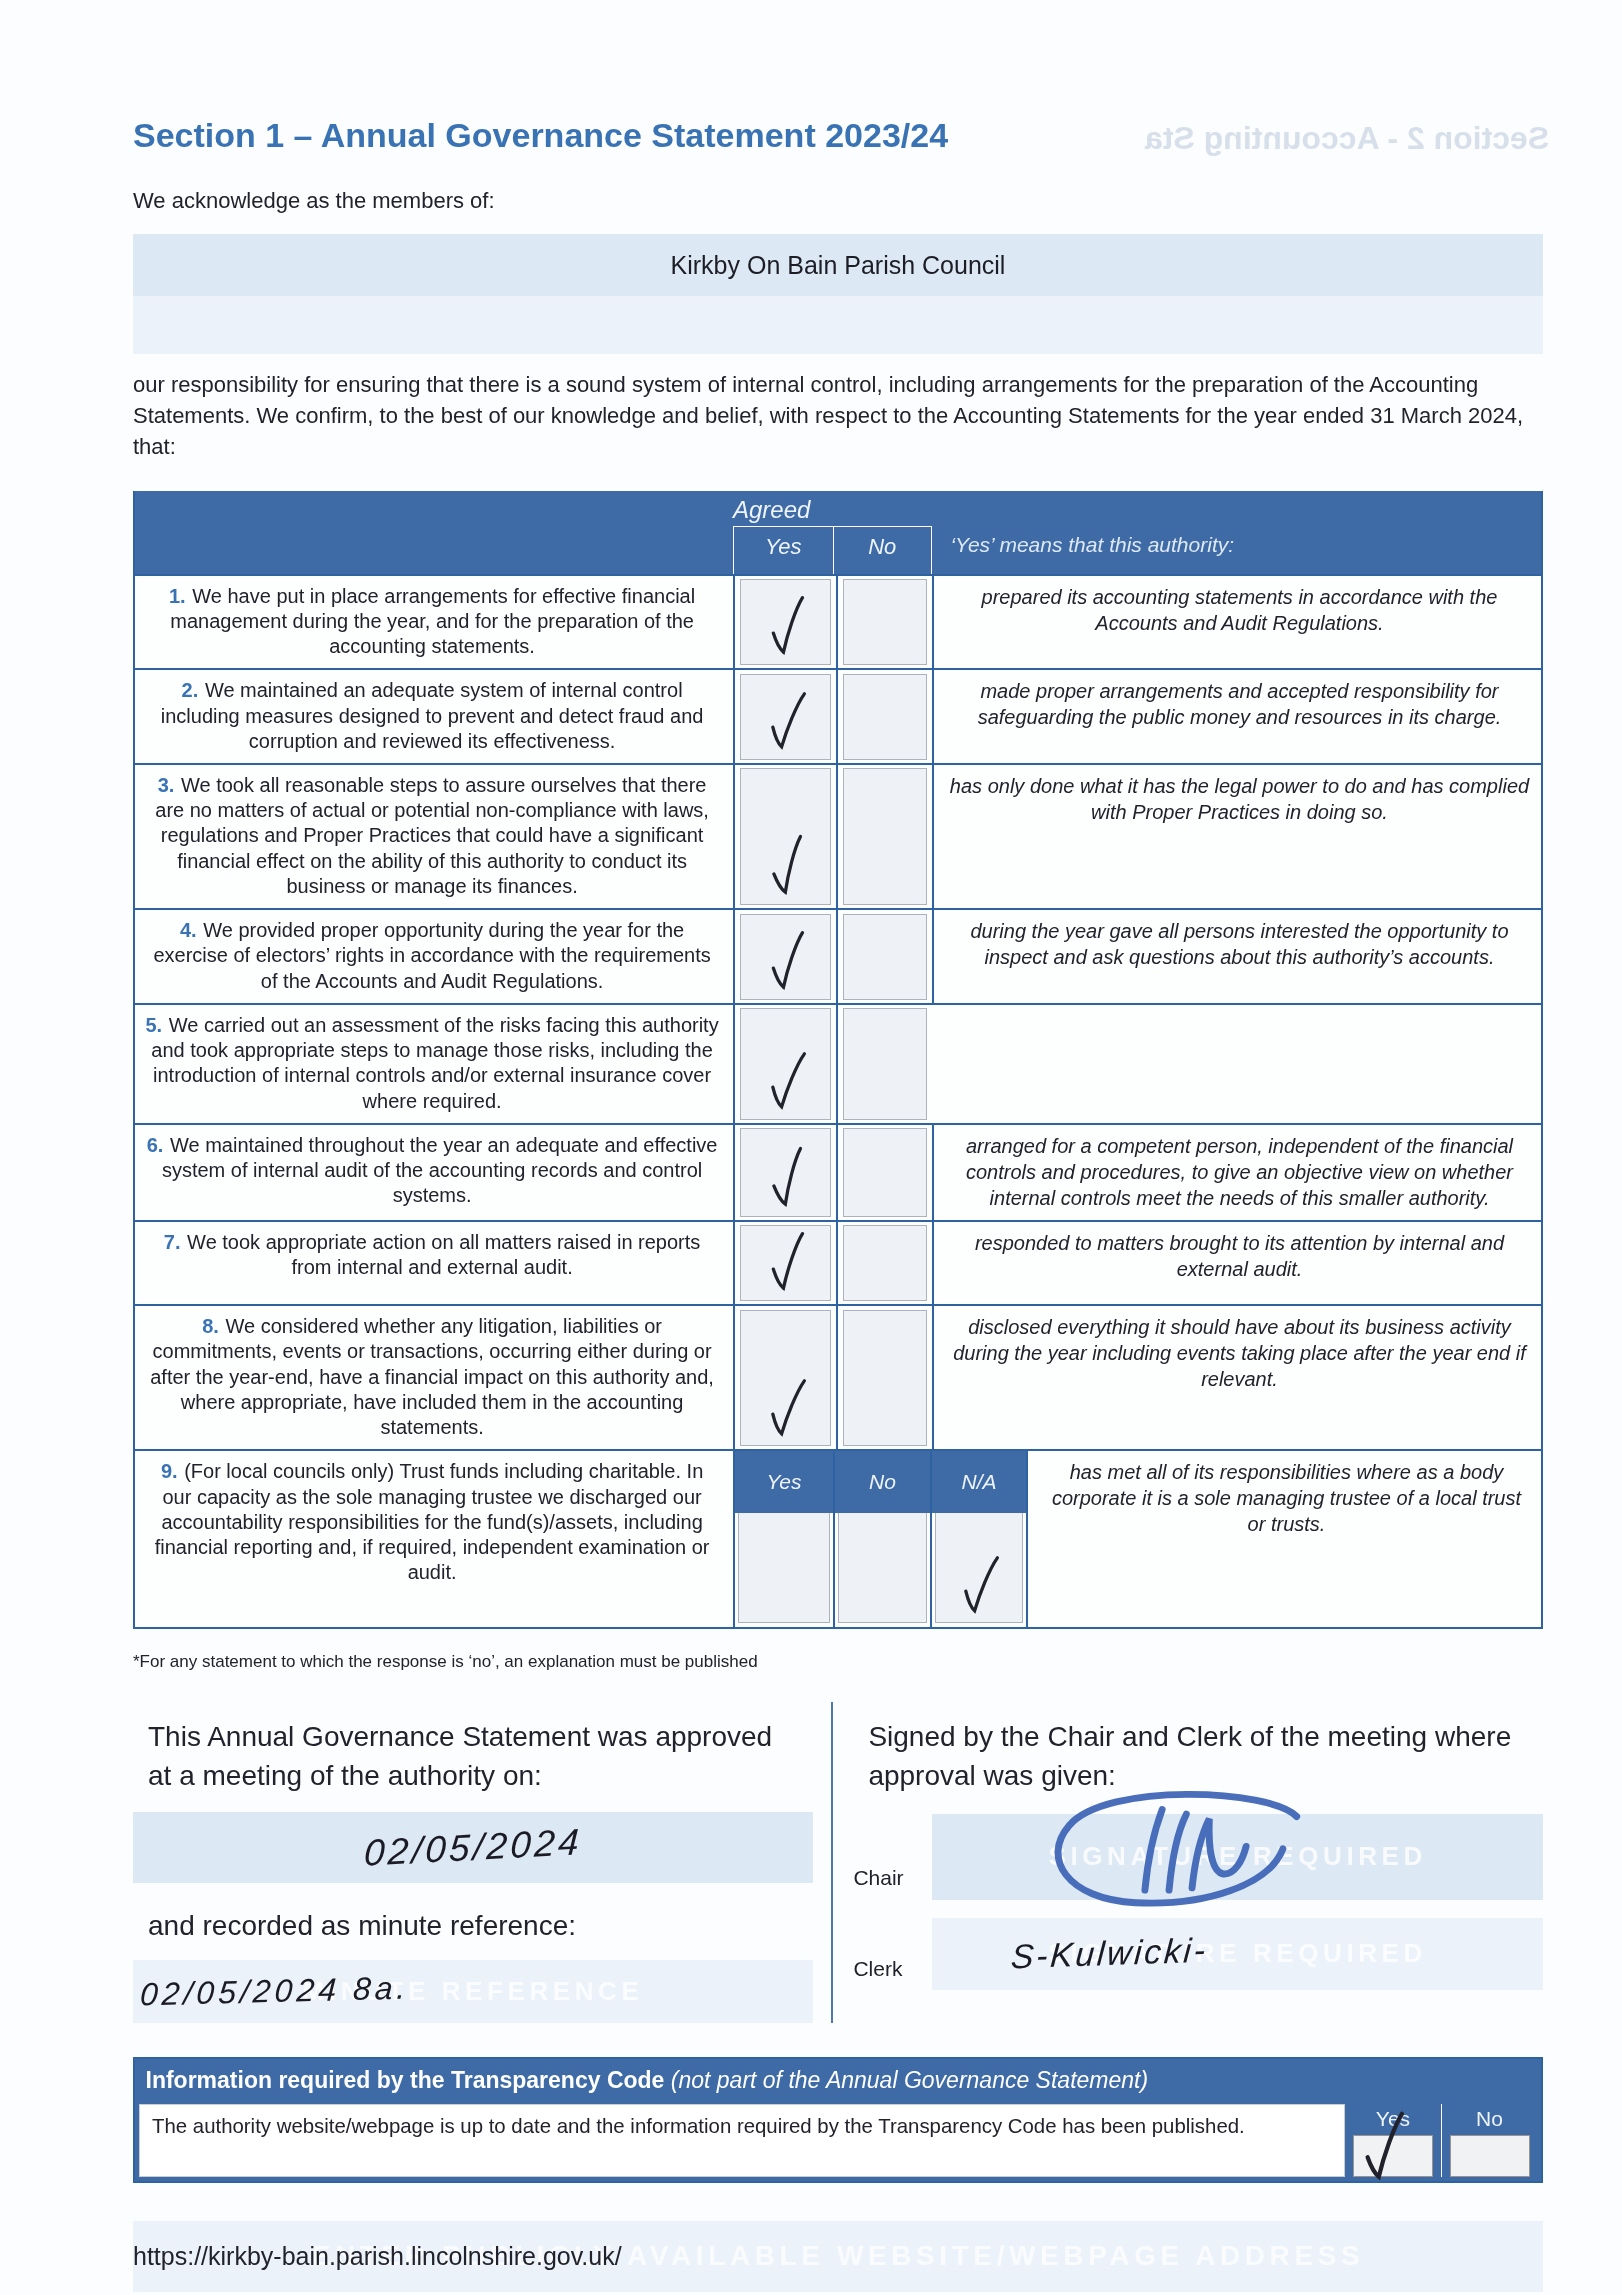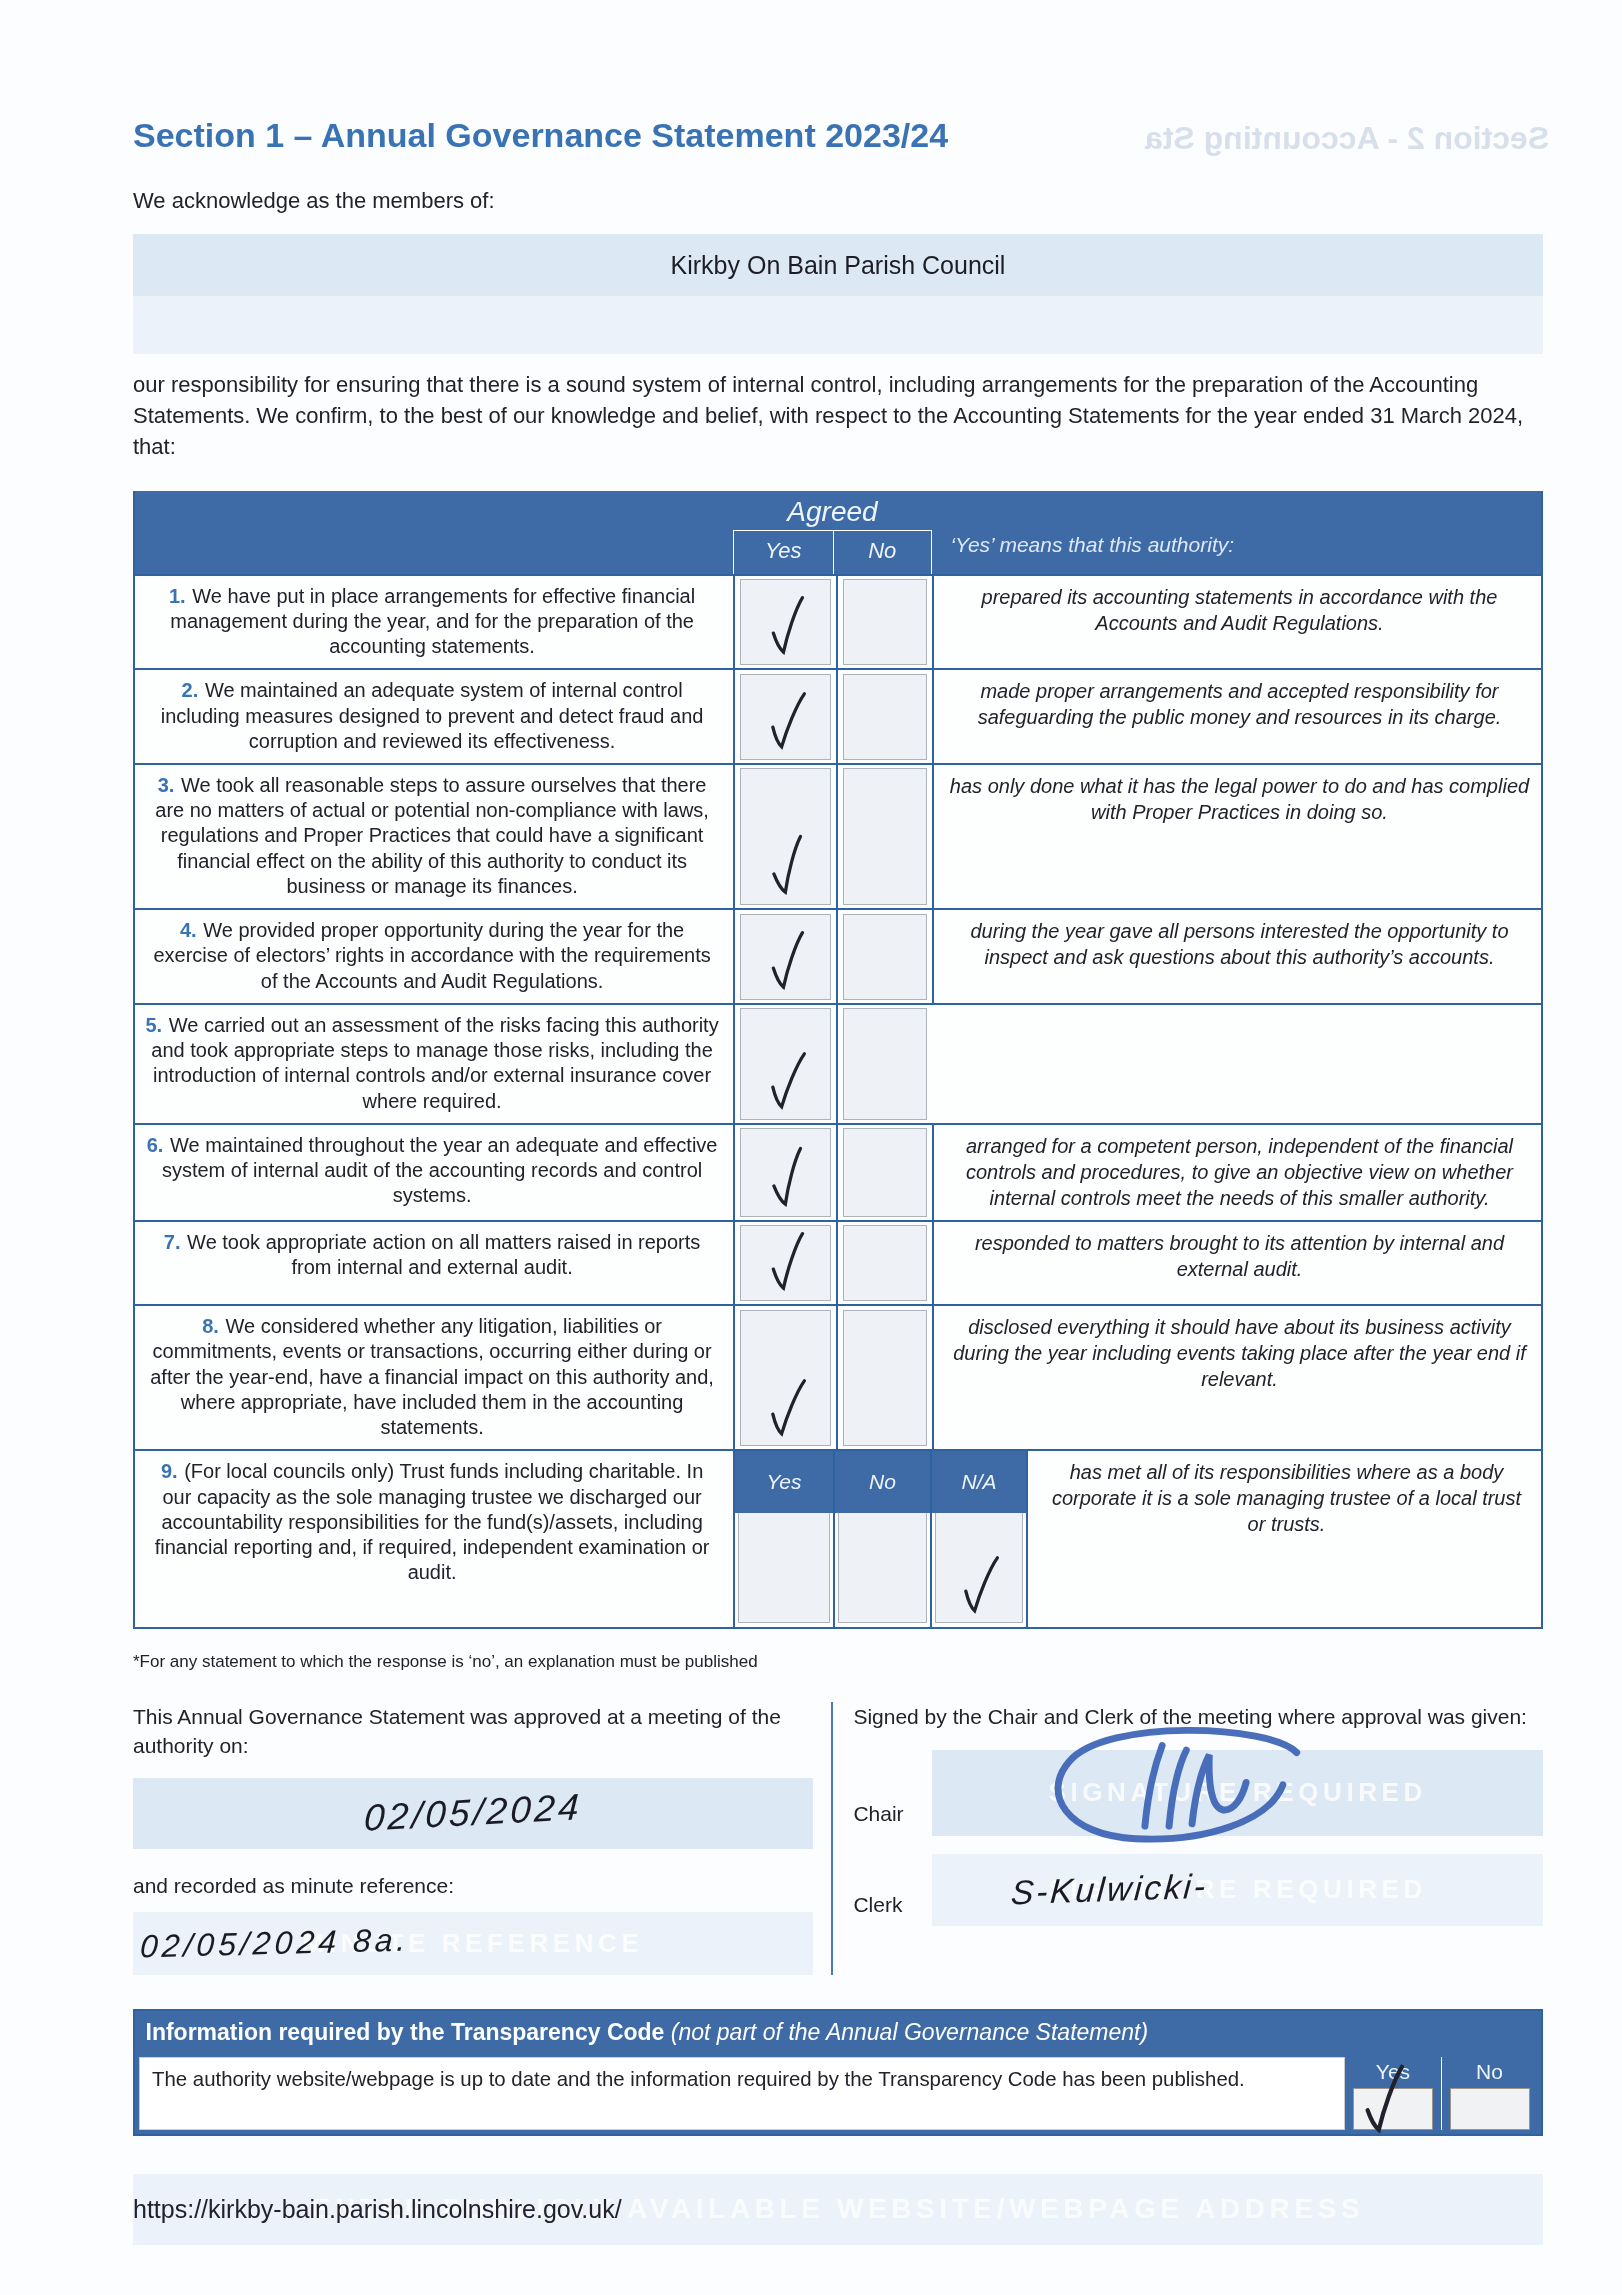--- a/index.html
+++ b/index.html
@@ -31,21 +31,21 @@
   .band-secondary{background:var(--band-light);height:58px;}
   p.responsibility{margin:14.5px 0 28px 0;font-size:22px;line-height:1.42;width:1409px;}
 
   
   .agv-table{border:2px solid var(--line-blue);border-top:none;background:#fdfefe;}
   .thead{
     background:var(--header-blue);color:#eef4fb;display:grid;
     grid-template-columns:598px 103px 96px auto;min-height:83px;font-style:italic;
   }
   .thead .agreed-wrap{grid-column:2 / span 2;display:flex;flex-direction:column;}
-  .agreed-label{text-align:center;font-size:28px;padding:5.3px 0 2.6px 0;}
+  .agreed-label{font-size:24px;padding:5.3px 0 2.6px 0;}
   .yn-boxes{flex:1;display:grid;grid-template-columns:1fr 1fr;border:1.3px solid #ffffff;border-bottom:none;}
   .yn-boxes .ynb{display:flex;align-items:flex-start;justify-content:center;font-size:22px;padding-top:6.6px;}
   .yn-boxes .ynb + .ynb{border-left:1.3px solid #ffffff;}
   .meaning-head{
     grid-column:4;align-self:end;padding:0 0 17px 18.4px;font-size:21px;color:var(--meaning-head);
   }
   .row{
     display:grid;grid-template-columns:598px 103px 96px auto;
     border-top:2.6px solid var(--line-blue);background:#fdfefe;
   }
@@ -75,21 +75,21 @@
   .row9 .subbody{flex:1;background:var(--box-bg);margin:0 3.3px 4px 3.3px;border:1.3px solid var(--box-border);border-top:none;
     display:flex;align-items:flex-end;justify-content:center;}
   .row9 .meaning{border-left:2px solid var(--line-blue);}
 
   
   p.note{margin:22.4px 0 0 0;font-size:17px;}
   .approval{display:flex;margin-top:30px;min-height:217px;}
   .appr-left{width:680px;padding-right:18.4px;}
   .appr-divider{width:2px;background:#4c79b0;}
   .appr-right{flex:1;padding-left:20px;position:relative;}
-  .appr-text{font-size:21px;line-height:1.4;margin:0;}
+  .appr-text{font-size:28px;line-height:1.4;margin:15px;}
   .date-field{
     margin-top:17px;height:71px;background:var(--band-blue);position:relative;
     display:flex;align-items:center;justify-content:center;
   }
   .handwrite{
     font-style:italic;color:#1b1b26;transform:rotate(-3deg) skewX(-6deg);
     letter-spacing:3.3px;font-size:37px;
   }
   .minute-label{margin-top:22.4px;}
   .minute-field{

